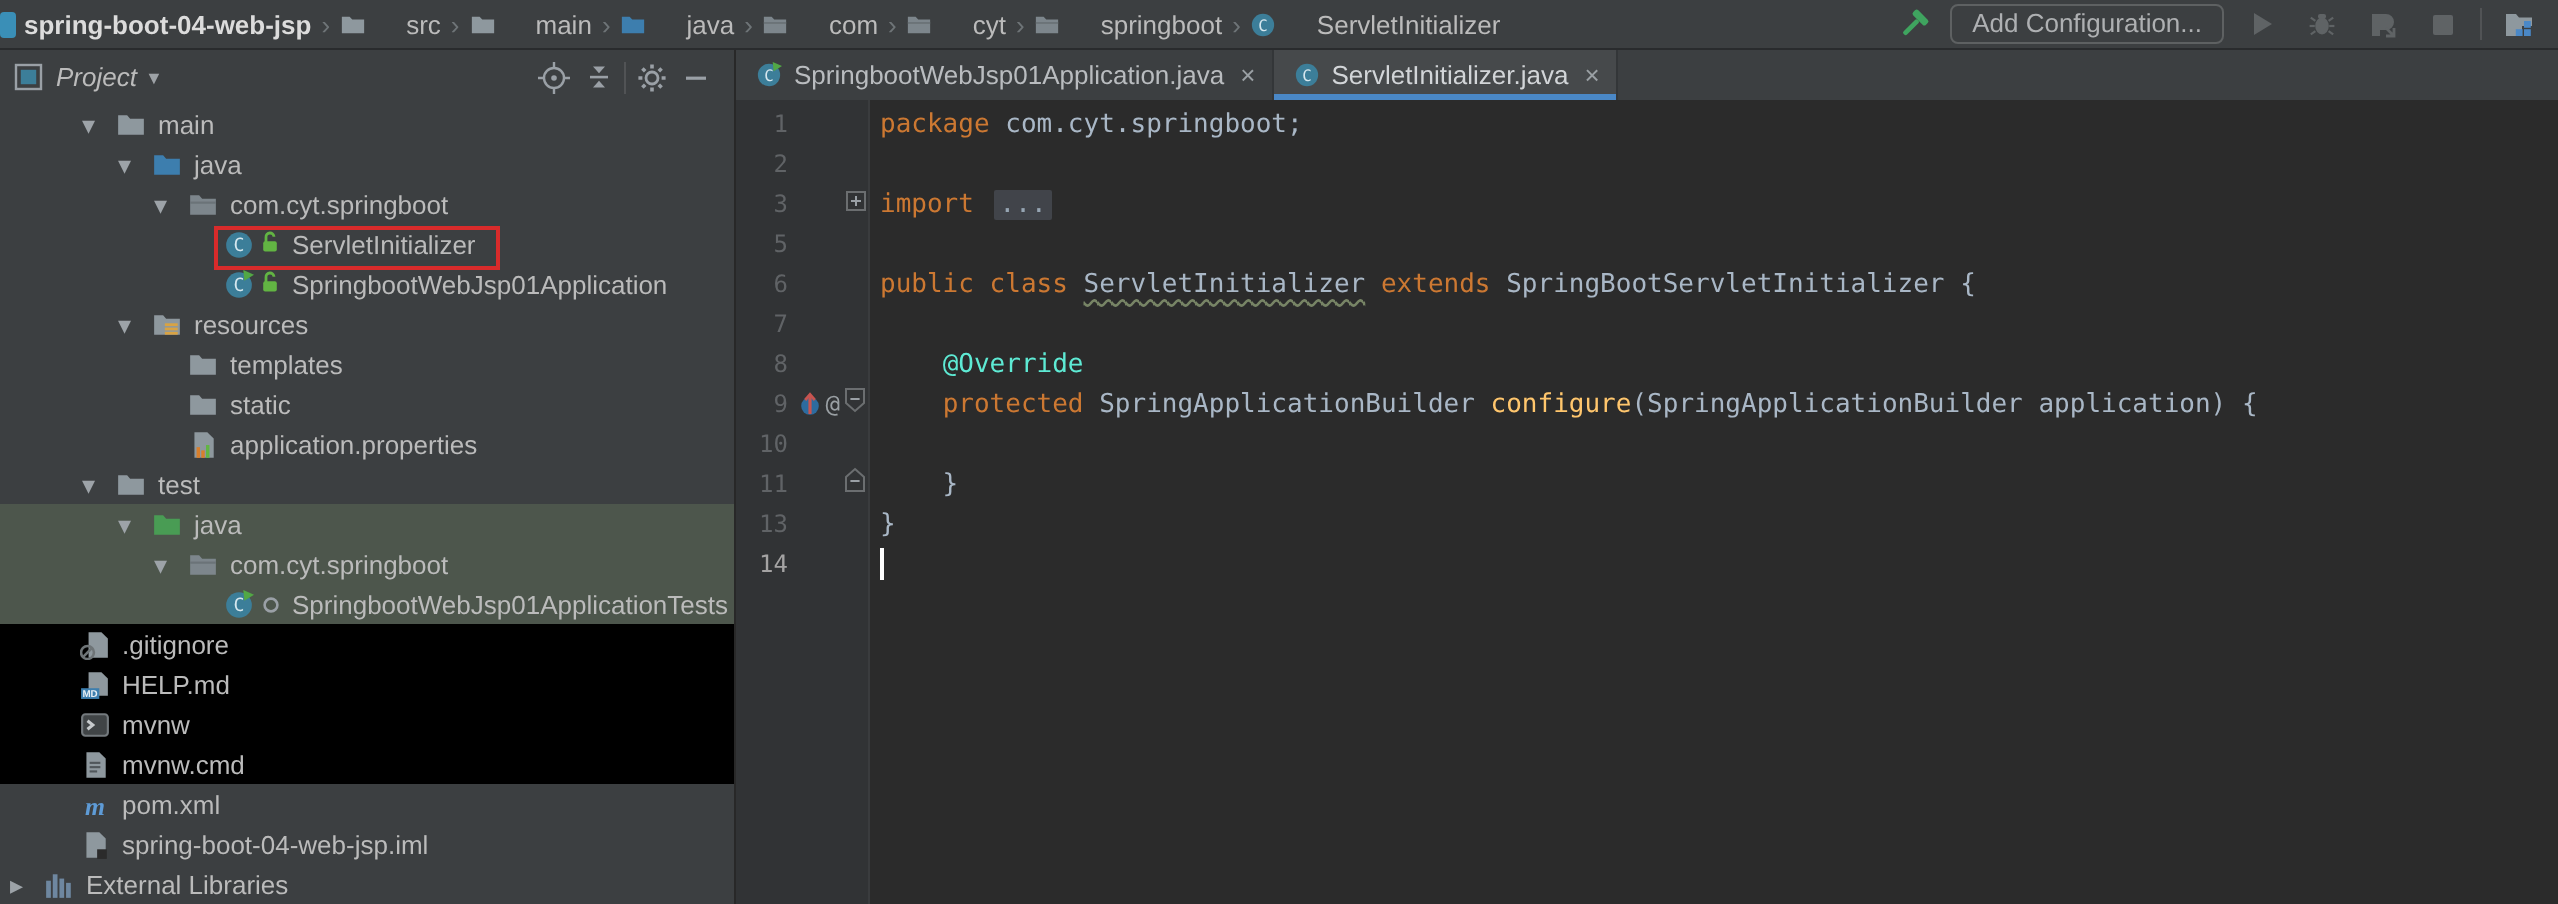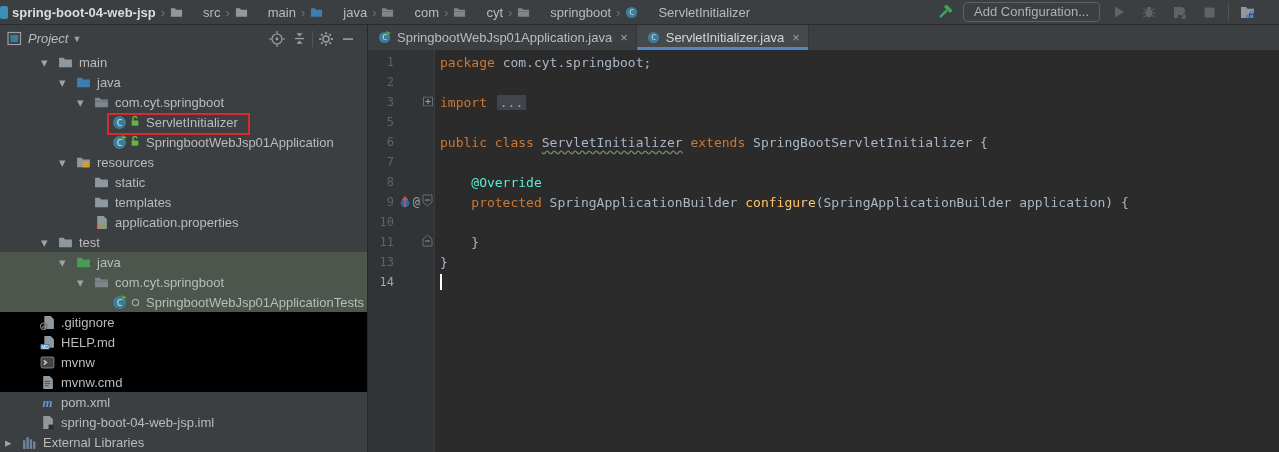--- a/index.html
+++ b/index.html
@@ -9,21 +9,21 @@
     background:#2b2b2b;
     font-family:"Liberation Sans", sans-serif;
     -webkit-font-smoothing:antialiased;
   }
   .ic { display:inline-flex; align-items:center; justify-content:center; flex:none; }
 
   
   .topbar {
     height:25px; background:#3c3f41; border-bottom:1px solid #292b2d;
     display:flex; justify-content:space-between;
-    padding-right:20px; color:#bbbbbb; font-size:13px;
+    padding-right:8px; color:#bbbbbb; font-size:13px;
   }
   .crumbs { display:flex; align-items:center; min-width:0; overflow:hidden; }
   .proj-sliver { width:8px; height:13px; background:#3a8fb7; border-radius:2px; margin-right:4px; flex:none; }
   .proj-name { font-weight:bold; color:#dcdcdc; margin-right:2px; white-space:nowrap; }
   .crumb { display:flex; align-items:center; gap:20px; padding:0 2px; white-space:nowrap; cursor:default; }
   .crumb-sep { color:#6e7477; margin:0 3px; font-size:13px; }
   .rtools { display:flex; align-items:center; gap:8px; flex:none; }
   .tbtn { display:flex; align-items:center; justify-content:center; width:22px; height:20px; }
   .addcfg {
     border:1px solid #5e6162; border-radius:4px; color:#aeb0b2;
@@ -328,29 +328,29 @@
             </svg>
           </span>
           <span class="tlabel">resources</span>
         </div>
         <div class="trow" style="padding-left:94px">
           <span class="ic">
             <svg width="15" height="15" viewBox="0 0 14 14">
               <path fill="#8e989e" d="M1 2.5h4.2l1.4 1.6H13v7.4H1z"></path>
             </svg>
           </span>
+          <span class="tlabel">templates</span>
+        </div>
+        <div class="trow" style="padding-left:94px">
+          <span class="ic">
+            <svg width="15" height="15" viewBox="0 0 14 14">
+              <path fill="#8e989e" d="M1 2.5h4.2l1.4 1.6H13v7.4H1z"></path>
+            </svg>
+          </span>
           <span class="tlabel">static</span>
-        </div>
-        <div class="trow" style="padding-left:94px">
-          <span class="ic">
-            <svg width="15" height="15" viewBox="0 0 14 14">
-              <path fill="#8e989e" d="M1 2.5h4.2l1.4 1.6H13v7.4H1z"></path>
-            </svg>
-          </span>
-          <span class="tlabel">templates</span>
         </div>
         <div class="trow" style="padding-left:94px">
           <span class="ic">
             <svg width="15" height="15" viewBox="0 0 14 14">
               <path d="M3 1h6l3 3v9H3z" fill="#8e989e"></path>
               <g>
                 <rect x="4" y="8" width="1.6" height="5" fill="#d87f2c"></rect>
                 <rect x="6.2" y="9.5" width="1.6" height="3.5" fill="#d87f2c"></rect>
                 <rect x="8.4" y="7" width="1.6" height="6" fill="#62b543"></rect>
               </g>

